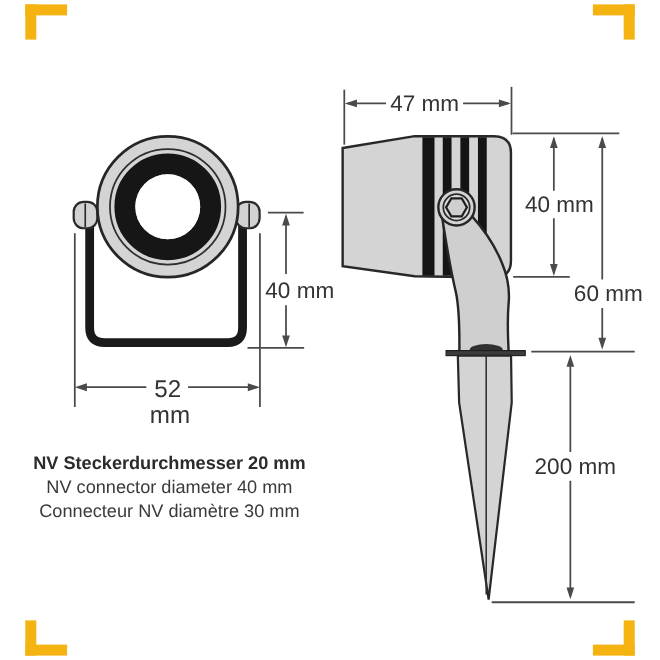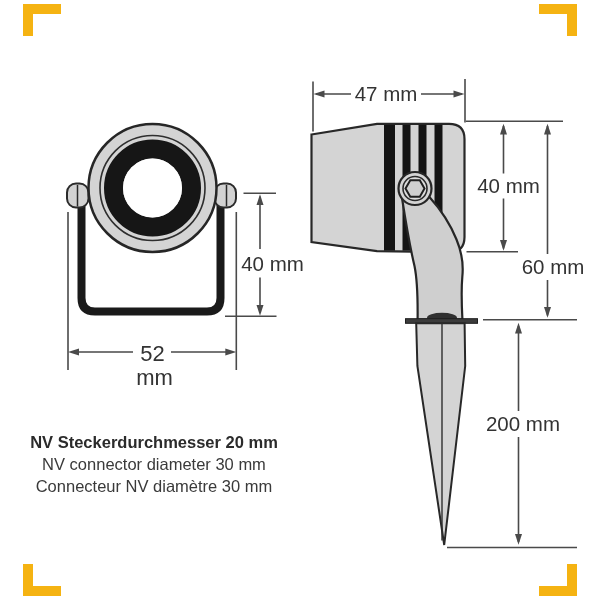--- a/index.html
+++ b/index.html
@@ -1,21 +1,21 @@
 <!DOCTYPE html>
 <html lang="de"><head>
 <meta charset="utf-8">
 <style>
   html,body{margin:0;padding:0;background:#ffffff;}
   .stage{position:relative;width:600px;height:600px;background:#ffffff;overflow:hidden;
          font-family:"Liberation Sans",sans-serif;}
   svg text{font-family:"Liberation Sans",sans-serif;fill:#333333;}
   .dimlabel{font-size:20.5px;}
   .dimlabel-big{font-size:22px;}
-  .notes{position:absolute;left:12px;top:431px;width:284px;text-align:center;color:#343434;}
+  .notes{position:absolute;left:12px;top:410px;width:284px;text-align:center;color:#343434;}
   .note-de{font-size:16.5px;font-weight:bold;line-height:22px;color:#2b2b2b;white-space:nowrap;}
   .note-en,.note-fr{font-size:16.5px;line-height:22px;color:#3a3a3a;white-space:nowrap;}
   .corner{position:absolute;width:38px;height:32px;box-sizing:border-box;}
   .corner.tl{left:23px;top:4px;border-top:10px solid #f5b312;border-left:10px solid #f5b312;}
   .corner.tr{left:539px;top:4px;border-top:10px solid #f5b312;border-right:10px solid #f5b312;}
   .corner.bl{left:23px;top:564px;border-bottom:10px solid #f5b312;border-left:10px solid #f5b312;}
   .corner.br{left:539px;top:564px;border-bottom:10px solid #f5b312;border-right:10px solid #f5b312;}
 </style>
 </head>
 <body>
@@ -112,21 +112,21 @@
       <polygon points="518.5,322.8 515,333.5 522,333.5" fill="#4a4a4a" stroke="none"></polygon>
       <polygon points="518.5,544.8 515,534 522,534" fill="#4a4a4a" stroke="none"></polygon>
       <path d="M 447 547.5 H 577"></path>
     </g>
     <text x="523" y="431" text-anchor="middle" class="dimlabel">200 mm</text>
   </svg>
 
   
   <div class="notes">
     <div class="note-de">NV Steckerdurchmesser 20 mm</div>
-    <div class="note-en">NV connector diameter 30 mm</div>
+    <div class="note-en">NV connector diameter 40 mm</div>
     <div class="note-fr">Connecteur NV diamètre 30 mm</div>
   </div>
 
   
   <div class="corner tl"></div>
   <div class="corner tr"></div>
   <div class="corner bl"></div>
   <div class="corner br"></div>
 
 </div>

